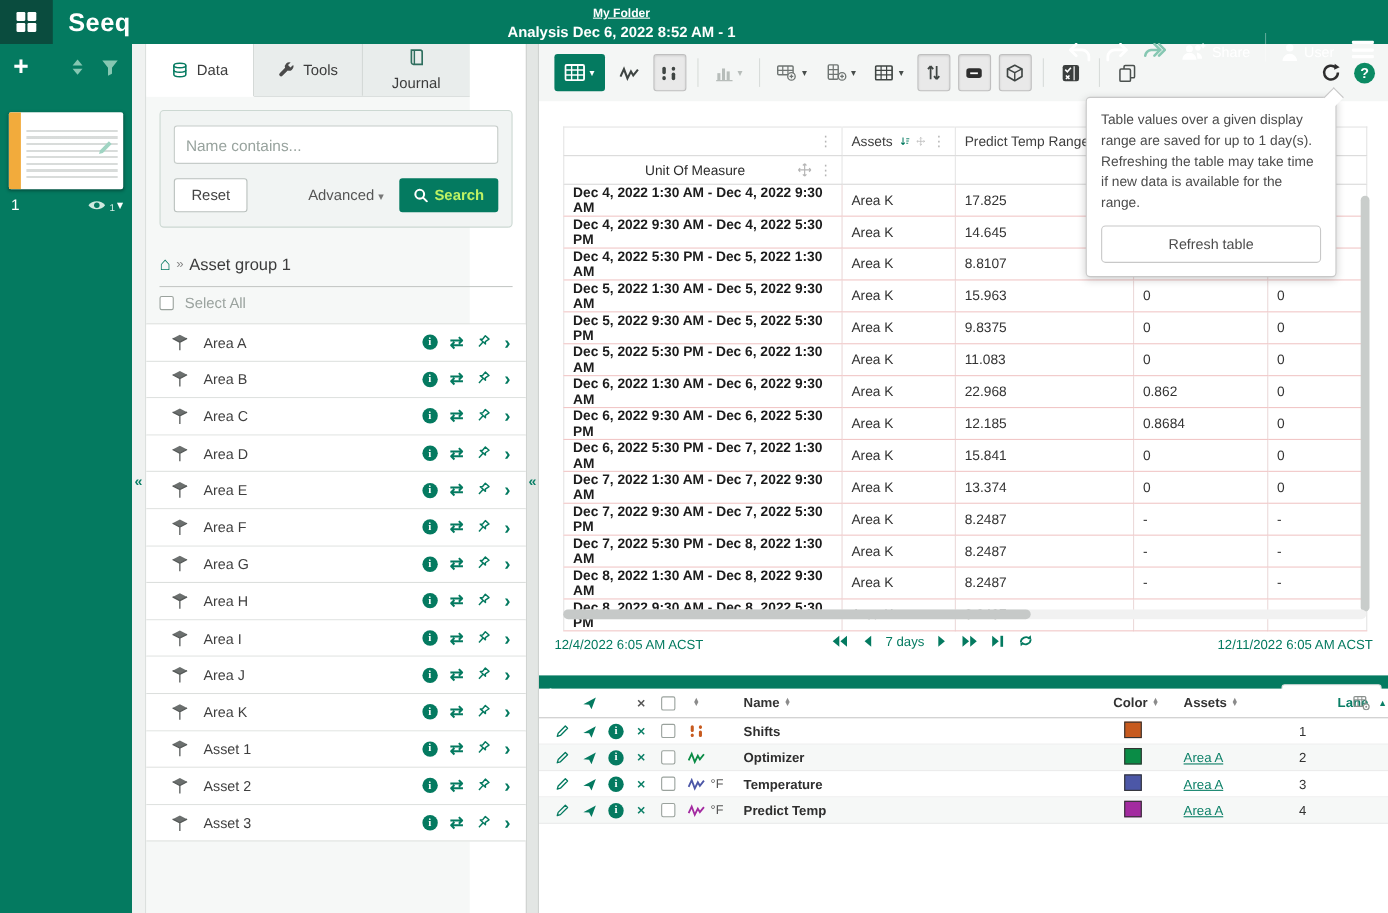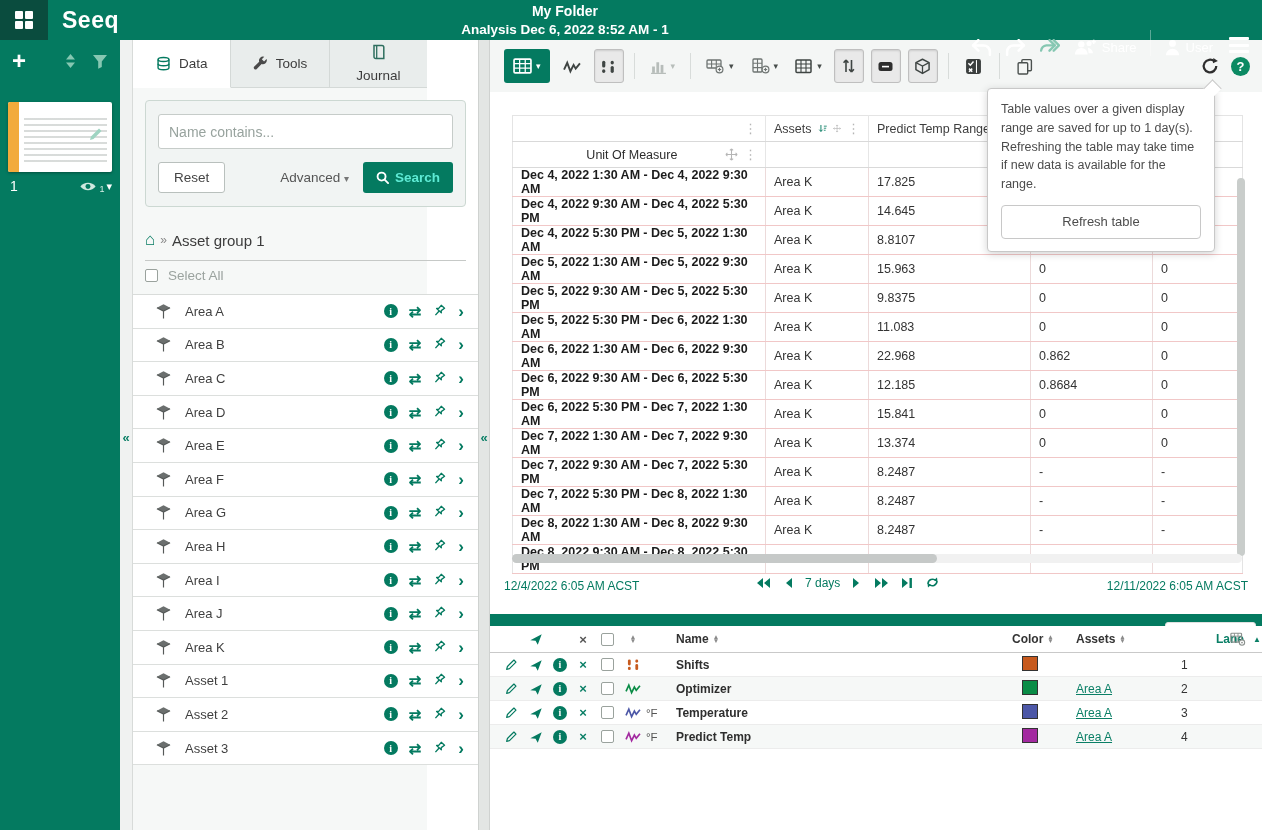--- a/index.html
+++ b/index.html
@@ -7,21 +7,21 @@
   body { font-family:"Liberation Sans", sans-serif; }
   .stage { position:relative; width:1262px; height:830px; background:#fff; overflow:hidden; }
 
   
   .hdr { position:absolute; left:0; top:0; width:1262px; height:40px; background:#047a60; display:flex; align-items:center; color:#fff; z-index:30; }
   .logo-block { width:48px; height:40px; background:#0a4c3e; display:flex; align-items:center; justify-content:center; }
   .grid9 { display:grid; grid-template-columns:8px 8px; grid-template-rows:8px 8px; gap:2.5px; }
   .grid9 span { background:#fff; border-radius:1px; }
   .wordmark { font-size:23px; font-weight:700; letter-spacing:0.5px; margin-left:14px; }
   .hdr-center { position:absolute; left:420px; width:290px; top:2px; text-align:center; }
-  .hdr-folder { font-size:14px; font-weight:700; color:#fff; cursor:pointer; }
+  .hdr-folder { font-size:11px; font-weight:700; text-decoration:underline; color:#fff; cursor:pointer; }
   .hdr-title { font-size:13.5px; font-weight:700; margin-top:2px; }
   .hdr-right { position:absolute; right:10px; top:16px; height:40px; display:flex; align-items:flex-end; gap:13px; }
   .hicon { display:flex; align-items:center; }
   .hlabel { font-size:13px; margin-left:5px; font-weight:400; }
   .hdr-divider { width:1px; height:26px; background:rgba(255,255,255,0.35); }
   .hamburger { display:flex; flex-direction:column; gap:3.5px; cursor:pointer; padding:3px; }
   .hamburger span { width:20px; height:3px; background:#fff; border-radius:1px; }
 
   
   .sidebar { position:absolute; left:0; top:40px; width:120px; height:790px; background:#047a60; }
@@ -49,21 +49,21 @@
   .tabbar { display:flex; height:48px; border-bottom:1px solid #d4d9d7; }
   .tab { flex:1; display:flex; align-items:center; justify-content:center; gap:8px; font-size:13.5px; color:#3c3c3c; background:#e9edec; border-right:1px solid #d4d9d7; cursor:pointer; }
   .tab.active { background:#fff; border-bottom:1px solid #fff; margin-bottom:-1px; }
   .search-card { position:absolute; left:12px; top:60px; width:321px; background:#f1f4f3; border:1px solid #ccd8d2; border-radius:4px; padding:13px 12px; }
   .search-input { width:100%; height:35px; border:1px solid #c6ccc9; border-radius:3px; padding:0 10px; font-size:14px; color:#444; background:#fff; font-family:"Liberation Sans",sans-serif; }
   .search-input::placeholder { color:#98a39e; }
   .search-row { display:flex; align-items:center; margin-top:13px; }
   .btn-reset { background:#fff; border:1px solid #b9c0bd; border-radius:3px; padding:7px 15px; font-size:13.5px; color:#444; cursor:pointer; font-family:"Liberation Sans",sans-serif; }
   .advanced { margin-left:auto; margin-right:14px; font-size:13.5px; color:#555; cursor:pointer; }
   .advanced .car { font-size:10px; color:#777; }
-  .btn-search { background:#047a60; color:#5eead4; border:none; border-radius:3px; padding:8px 13px; font-size:13.5px; font-weight:700; display:flex; align-items:center; gap:6px; cursor:pointer; font-family:"Liberation Sans",sans-serif; }
+  .btn-search { background:#047a60; color:#bef264; border:none; border-radius:3px; padding:8px 13px; font-size:13.5px; font-weight:700; display:flex; align-items:center; gap:6px; cursor:pointer; font-family:"Liberation Sans",sans-serif; }
   .crumb { position:absolute; left:12px; top:190px; width:321px; display:flex; align-items:center; gap:5px; font-size:15px; color:#3c3c3c; padding-bottom:10px; border-bottom:1px solid #c6c9c7; }
   .crumb .home { color:#047a60; font-size:17px; cursor:pointer; }
   .crumb .sep { color:#888; font-size:12px; }
   .selall { position:absolute; left:12px; top:228px; display:flex; align-items:center; gap:10px; font-size:13.5px; color:#9ba39f; }
   .cbx { display:inline-block; width:13px; height:13px; border:1.6px solid #9aa29d; border-radius:2px; background:#fff; cursor:pointer; }
   .asset-list { position:absolute; left:0px; top:254px; width:345px; border-top:1px solid #d9dcda; }
   .arow { display:flex; align-items:center; height:33.6px; background:#fff; border-bottom:1px solid #dcdfdd; padding:0 14px 0 22px; cursor:pointer; }
   .aname { font-size:13px; color:#3f3f3f; margin-left:13px; }
   .aicons { margin-left:auto; display:flex; align-items:center; gap:11px; }
   .ic-info { display:inline-flex; width:14px; height:14px; border-radius:50%; background:#047a60; color:#fff; font-size:10px; font-weight:700; font-family:"Liberation Serif",serif; align-items:center; justify-content:center; cursor:pointer; }

